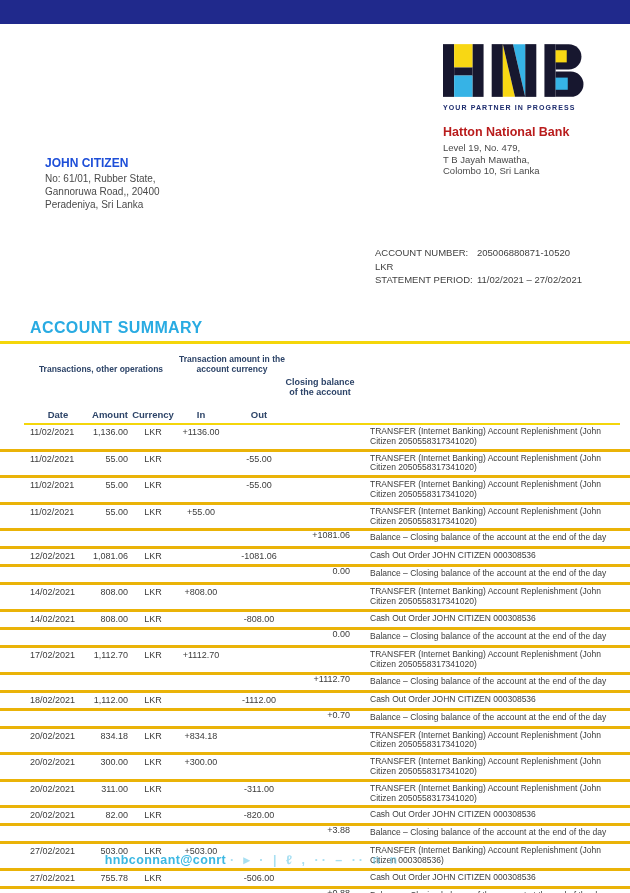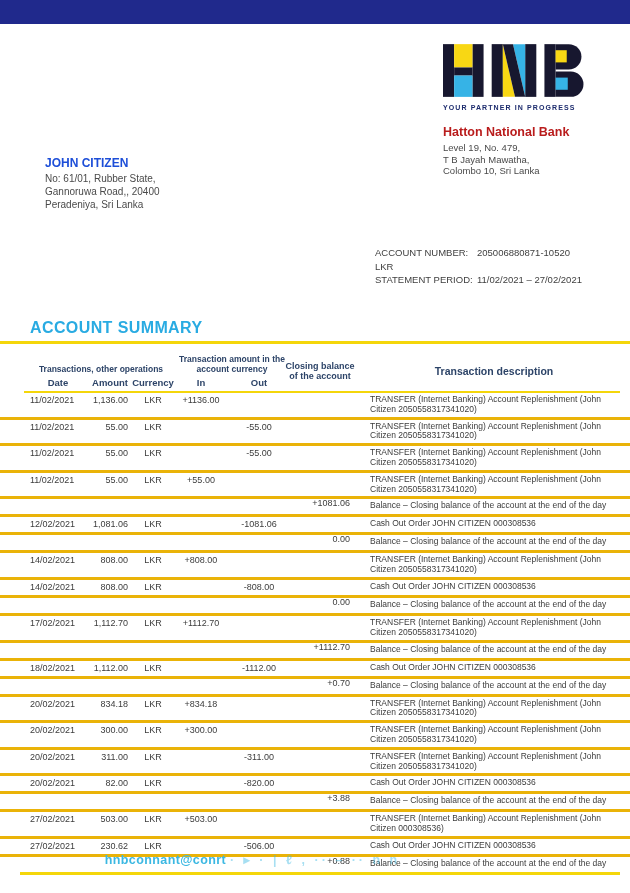--- a/index.html
+++ b/index.html
@@ -34,21 +34,21 @@
   
   .table-wrap{position:absolute;top:348px;left:0;width:630px;}
   .grid{display:grid;grid-template-columns:60px 44px 42px 54px 62px 60px 1fr;
     padding-left:28px;padding-right:12px;}
   .header{grid-template-rows:auto auto;padding-top:6px;row-gap:3px;color:#2d4468;}
   .gh{font-size:8.5px;font-weight:bold;text-align:center;line-height:10px;}
   .gh-trans{grid-column:1/4;grid-row:1;align-self:end;}
   .gh-amt{grid-column:4/6;grid-row:1;align-self:end;}
   .gh-closing{grid-column:6;grid-row:1/3;align-self:center;font-size:9px;margin:0 -9px;}
   .gh-desc{grid-column:7;grid-row:1/3;align-self:center;font-size:10.5px;padding-left:20px;}
-  .sh{grid-row:2;font-size:9.5px;font-weight:bold;text-align:center;}
+  .sh{grid-row:2;font-size:9.5px;font-weight:bold;text-align:center;margin-top:32px;}
   .sh-date{grid-column:1;}
   .sh-amount{grid-column:2;}
   .sh-currency{grid-column:3;}
   .sh-in{grid-column:4;}
   .sh-out{grid-column:5;}
   .rule{height:2px;background:#f4d60b;}
   .rule-header{margin:3px 10px 0 24px;}
   .rule-bottom{height:3px;margin:0 10px 0 20px;}
 
   .row{border-bottom:3px solid #eab308;padding-top:2px;padding-bottom:2px;font-size:9px;}
@@ -128,21 +128,20 @@
 </div>
 
 <div class="summary-title">ACCOUNT SUMMARY</div>
 <div class="rule-top"></div>
 
 <div class="table-wrap">
   <div class="grid header">
     <div class="gh gh-trans">Transactions, other operations</div>
     <div class="gh gh-amt">Transaction amount in the account currency</div>
     <div class="gh gh-closing">Closing balance of the account</div>
-    <div class="gh gh-desc">Transaction description</div>
     <div class="sh sh-date">Date</div>
     <div class="sh sh-amount">Amount</div>
     <div class="sh sh-currency">Currency</div>
     <div class="sh sh-in">In</div>
     <div class="sh sh-out">Out</div>
   </div>
   <div class="rule rule-header"></div>
   <div id="table-body">
       <div class="grid row">
         <div class="cell c-date">11/02/2021</div>
@@ -319,21 +318,21 @@
         <div class="cell c-date">27/02/2021</div>
         <div class="cell c-amount">503.00</div>
         <div class="cell c-currency">LKR</div>
         <div class="cell c-in">+503.00</div>
         <div class="cell c-out"></div>
         <div class="cell c-closing"></div>
         <div class="cell c-desc">TRANSFER (Internet Banking) Account Replenishment (John Citizen 000308536)</div>
       </div>
       <div class="grid row">
         <div class="cell c-date">27/02/2021</div>
-        <div class="cell c-amount">230.62</div>
+        <div class="cell c-amount">755.78</div>
         <div class="cell c-currency">LKR</div>
         <div class="cell c-in"></div>
         <div class="cell c-out">-506.00</div>
         <div class="cell c-closing"></div>
         <div class="cell c-desc">Cash Out Order JOHN CITIZEN 000308536</div>
       </div>
       <div class="grid row balance-row">
         <div class="cell c-date"></div>
         <div class="cell c-amount"></div>
         <div class="cell c-currency"></div>

